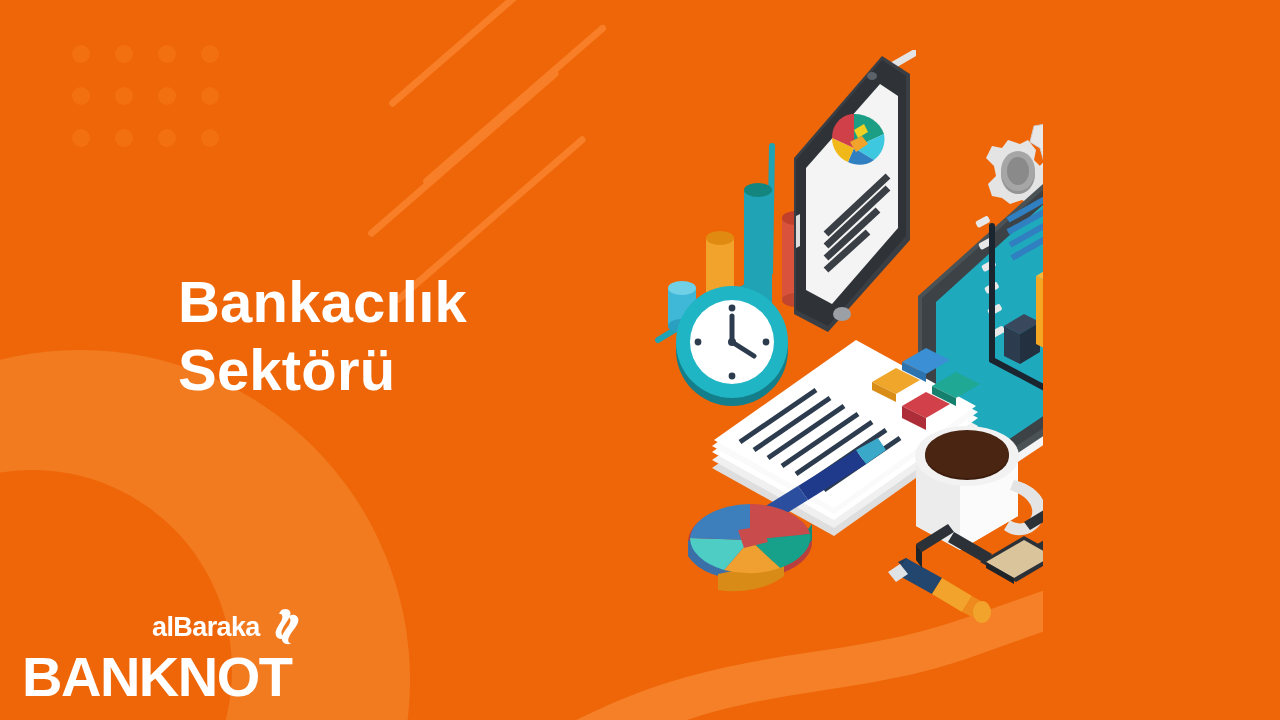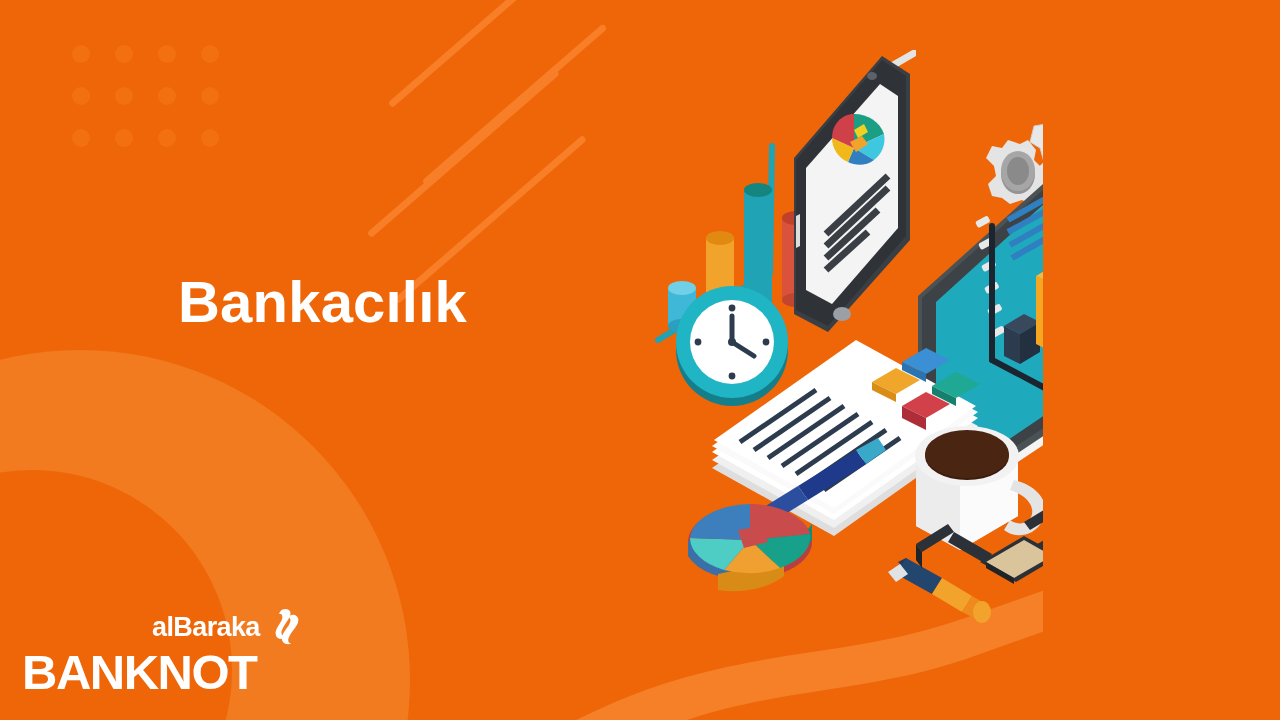--- a/index.html
+++ b/index.html
@@ -30,21 +30,21 @@
     letter-spacing:.2px;}
   .subtitle{position:absolute;left:234px;top:452px;color:#ffffff;
     font-size:31px;font-weight:600;letter-spacing:.3px;}
 
   
   .logo{position:absolute;left:22px;top:612px;width:300px;height:80px;text-decoration:underline;}
   .logo-word{position:absolute;left:130px;top:0;color:#fff;
     font-size:27px;font-weight:700;letter-spacing:-.6px;}
   .logo-mark{position:absolute;left:246px;top:-6px;}
   .logo-main{position:absolute;left:0;top:32px;color:#fff;
-    font-size:49px;font-weight:700;letter-spacing:-1.5px;}
+    font-size:56px;font-weight:700;letter-spacing:-1.5px;}
 
   
   .illu{position:absolute;left:620px;top:50px;width:640px;height:600px;}
   .illu svg{display:block;}
 </style>
 </head>
 <body>
 
 <div id="slide">
 
@@ -73,20 +73,21 @@
     <div class="ring-outer"></div>
     <div class="ring-inner"></div>
 
     <svg class="swoosh" viewBox="0 0 1000 260">
       <path d="M0 255 C120 250 210 170 330 130 C440 94 520 100 620 68 C720 36 800 -6 1000 -30 L1000 14 C810 34 730 72 636 104 C536 138 452 132 348 168 C228 210 140 275 18 280 Z" fill="#f5822a" opacity=".95"></path>
     </svg>
   </div>
 
   <div class="title">
     <div>Bankacılık</div>
+    <div>Sektörü</div>
   </div>
 
 
   <div class="logo">
     <div class="logo-word">alBaraka</div>
     <svg class="logo-mark" width="36" height="40" viewBox="0 0 36 40">
       <path d="M14.5 3.5 C20 1.5 24 5 22 10 C20.2 14.6 16 19 14 24 C12.4 28 14.5 31 18 30.6 C14.8 34.6 8.2 33.4 7.6 28 C7.1 23.2 11.6 18.6 13.6 14.2 C15.2 10.6 14.4 7.6 11 7.8 C11.8 5.9 12.8 4.2 14.5 3.5 Z" fill="#fff"></path>
       <path d="M26 8.8 C30 9.6 31.6 13.8 29.4 18 C27 22.6 22.6 26.8 20.8 31.4 C19.4 35 20.8 37.4 23.6 37.2 C19 39.6 13.4 37.2 13.8 32 C14.2 27 19.2 22.4 21.4 18 C23.2 14.4 22.8 11.2 19.8 11.4 C21.4 9.6 23.6 8.4 26 8.8 Z" fill="#fff"></path>
     </svg>
     <div class="logo-main">BANKNOT</div>

